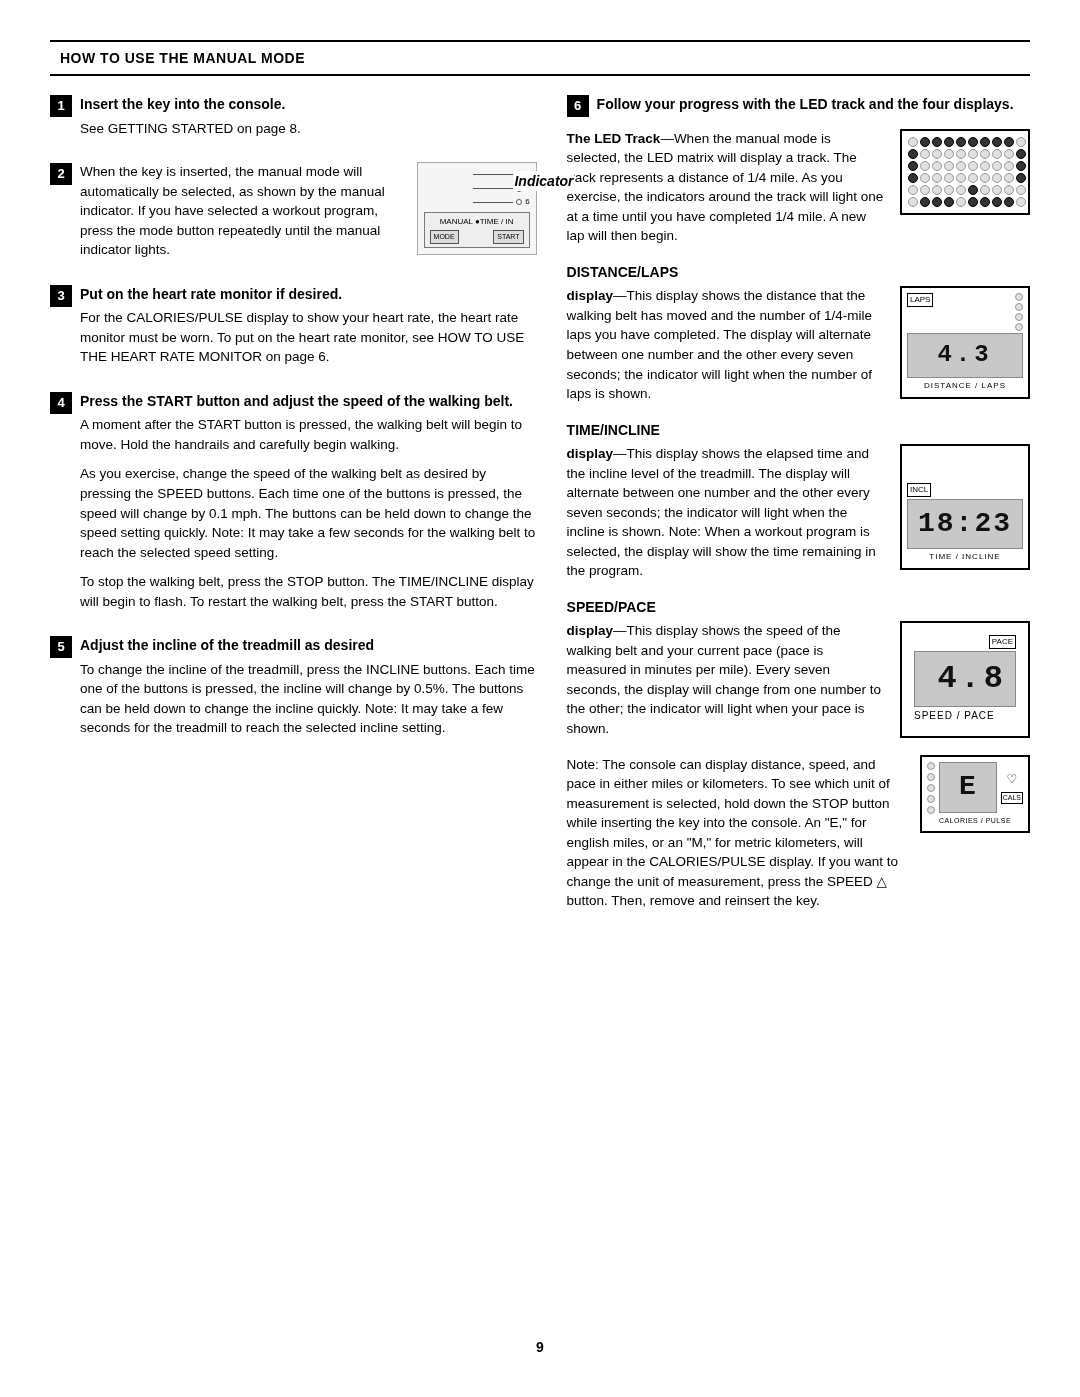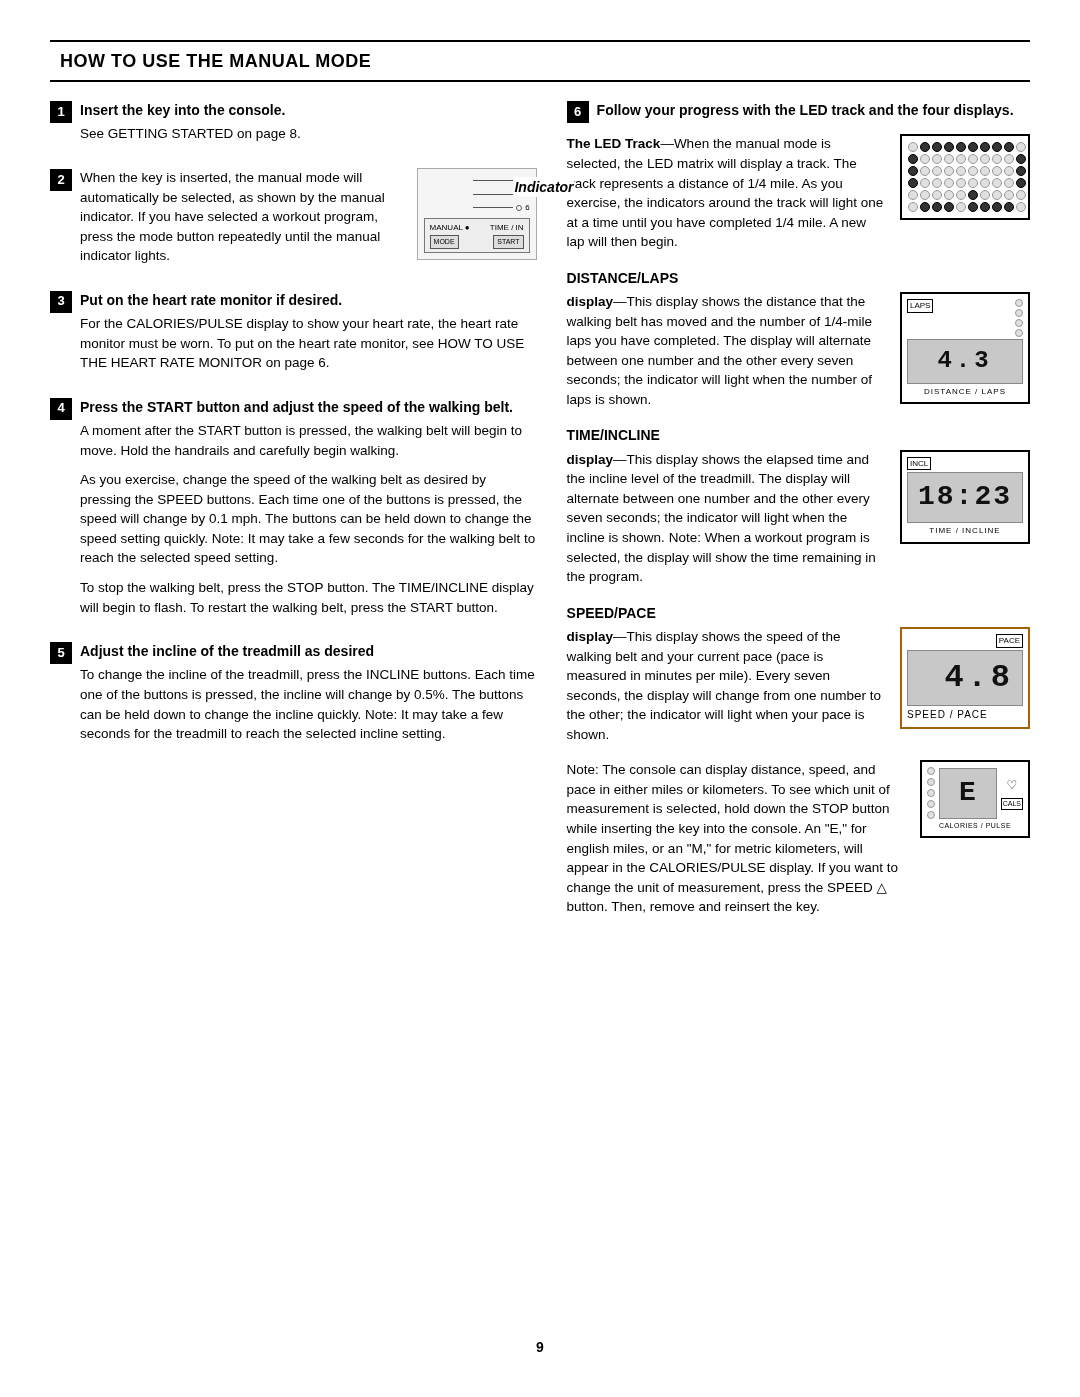--- a/index.html
+++ b/index.html
@@ -20,21 +20,21 @@
       display: flex;
       flex-direction: column;
     }
 
     .header-bar {
       border-top: 2px solid #000;
       border-bottom: 2px solid #000;
       padding: 6px 10px;
       margin-bottom: 18px;
       font-weight: bold;
-      font-size: 18px;
+      font-size: 14px;
       letter-spacing: 0.5px;
     }
 
     .two-col {
       display: flex;
       gap: 30px;
       flex: 1;
     }
 
     .left-col {
@@ -269,20 +269,21 @@
       border: 2px solid #000;
       background: #fff;
       padding: 5px;
       flex-shrink: 0;
     }
 
     .time-top {
       display: flex;
       justify-content: flex-start;
       margin-bottom: 2px;
+      margin-top: 32px;
     }
 
     .incl-label-small {
       font-size: 8px;
       border: 1px solid #000;
       padding: 0 2px;
     }
 
     .time-seg-display {
       font-family: 'Courier New', monospace;
@@ -300,23 +301,23 @@
     .time-bottom-label {
       font-size: 8px;
       text-align: center;
       margin-top: 2px;
       letter-spacing: 1px;
     }
 
     
     .speed-panel {
       width: 130px;
-      border: 2px solid #a16207;
+      border: 2px solid #000000;
       background: #fff;
-      padding: 5px;
+      padding: 12px;
       flex-shrink: 0;
     }
 
     .speed-top {
       display: flex;
       justify-content: flex-end;
       margin-bottom: 2px;
     }
 
     .pace-label-small {
@@ -469,21 +470,21 @@
                   <div class="indicator-dot"></div>
                   <span style="font-size:8px;">5</span>
                 </div>
                 <div class="indicator-row">
                   <div class="indicator-line"></div>
                   <div class="indicator-dot"></div>
                   <span style="font-size:8px;">6</span>
                 </div>
               </div>
               <div class="console-box">
-                <div style="font-size:8px; display:flex; justify-content:space-between;">
+                <div style="font-size:8px; display:flex; justify-content:center;">
                   <span>MANUAL ●</span>
                   <span>TIME / IN</span>
                 </div>
                 <div class="console-row">
                   <div class="console-btn">MODE</div>
                   <div class="console-btn">START</div>
                 </div>
               </div>
               <div style="position:absolute; top:8px; right:-38px; font-size:14px; font-style:italic; font-weight:bold; background:#fff; white-space:nowrap;">Indicator</div>
             </div>

